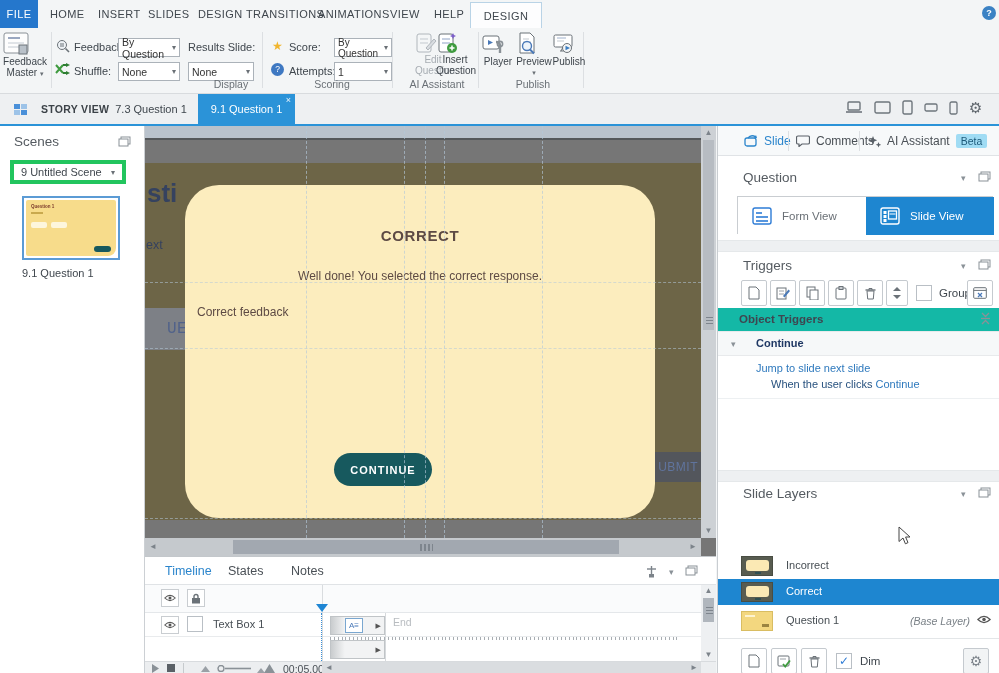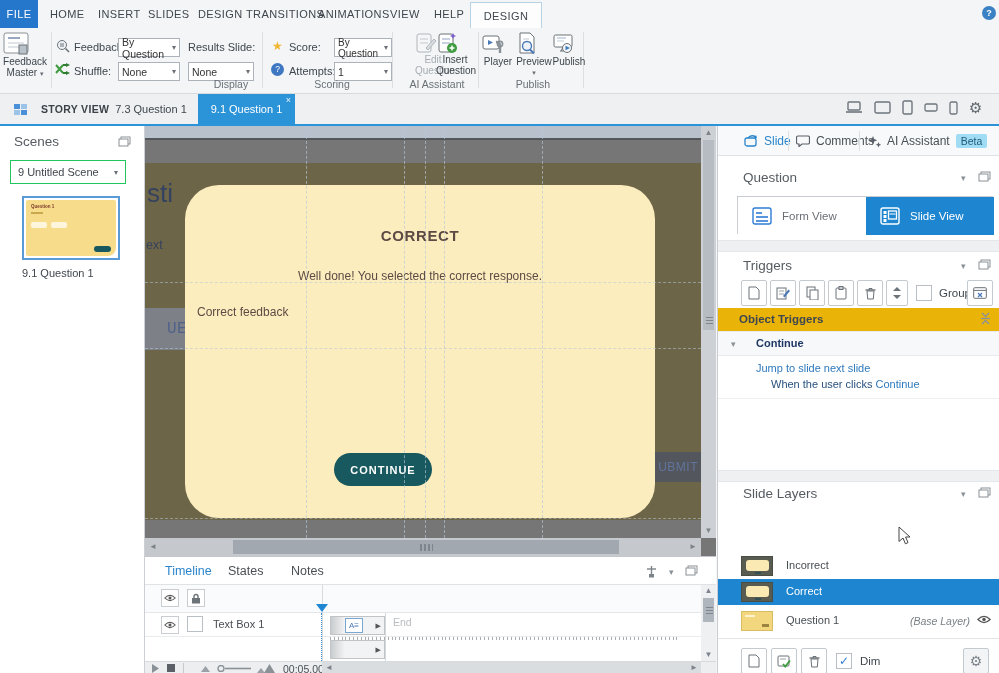--- a/index.html
+++ b/index.html
@@ -36,41 +36,41 @@
   .storyview { left:14px; top:0; height:30px; display:flex; align-items:center; gap:14px;
                font-size:10.5px; font-weight:bold; color:#3c4248; letter-spacing:.3px; }
   .doc-tab { top:0; height:30px; display:flex; align-items:center; justify-content:center; font-size:11px; }
   .doc-tab.active { background:#2b93d8; color:#fff; }
   .tab-close { position:absolute; right:4px; top:1px; font-size:9px; color:#e8f4fc; }
   .devicons { top:6px; display:flex; align-items:center; gap:11px; }
 
   
   .left-panel { left:0; top:126px; width:145px; height:547px; background:#fff; border-right:1px solid #ccd0d4; }
   .panel-h { font-size:13.5px; color:#555b61; }
-  .scene-dd { left:10px; top:34px; width:116px; height:24px; border:1px solid #22c55e; background:#fff;
+  .scene-dd { left:10px; top:34px; width:116px; height:24px; border:4px solid #22c55e; background:#fff;
               display:flex; align-items:center; padding:0 7px; font-size:11px; color:#3f464d; }
   .scene-thumb { left:22px; top:70px; width:98px; height:64px; background:#fff; border:2px solid #5b9bd5; padding:2px; }
   .mini-slide { width:100%; height:100%; background:#f7dc8b; position:relative; border-radius:2px 2px 8px 2px; }
 
   
   .canvas { left:145px; top:126px; width:571px; height:430px; background:#767676; overflow:hidden; }
   .cv-topband { left:0; top:0; width:571px; height:12px; background:#b9c2cc; }
   .cv-darkline { left:0; top:12px; width:571px; height:2px; background:#54575a; }
   .cv-slide { left:0; top:37px; width:556px; height:357px; background:#6d6547; }
   .vg { top:0; height:412px; border-left:1px dashed rgba(180,200,216,.65); z-index:6; }
   .hg { left:0; width:556px; border-top:1px dashed rgba(180,200,216,.55); z-index:6; }
   .dialog { left:40px; top:59px; width:470px; height:333px; background:#fcedbe; border-radius:34px; z-index:3; }
   .dlg-title { left:0; top:42px; width:470px; text-align:center; font-size:15px; font-weight:bold;
                letter-spacing:.6px; color:#5d4a44; }
   .dlg-body { left:0; top:84px; width:470px; text-align:center; font-size:12px; color:#5d4a44; }
   .dlg-fb { left:12px; top:120px; font-size:12px; color:#5d4a44; }
   .continue-btn { left:149px; top:268px; width:98px; height:33px; border-radius:17px; background:#17595e;
                   color:#fff; font-size:11px; font-weight:bold; letter-spacing:1px;
                   display:flex; align-items:center; justify-content:center; z-index:4; }
-  .clip-heading { left:2px; top:52px; font-size:26px; font-weight:normal; color:#35425f; z-index:2; }
+  .clip-heading { left:2px; top:52px; font-size:26px; font-weight:bold; color:#35425f; z-index:2; }
   .clip-text { left:1px; top:112px; font-size:12.5px; color:#35425f; z-index:2; }
   .true-box { left:0; top:182px; width:51px; height:42px; background:#7d8086; z-index:2; }
   .true-box span { position:absolute; left:22px; top:12px; font-size:16px; color:#51628a; letter-spacing:.5px;font-family:Liberation Mono, monospace; }
   .submit-box { left:503px; top:326px; width:53px; height:30px; background:#53565c; z-index:2; }
   .submit-box span { position:absolute; right:3px; top:8px; font-size:12px; color:#60749d; letter-spacing:.5px; }
   .scroll-arrow { color:#7c838a; font-size:8px; line-height:1; }
   .cv-vscroll { left:556px; top:0; width:15px; height:412px; background:#cdd1d5; z-index:7; }
   .cv-vthumb { left:2px; top:14px; width:11px; height:190px; background:#b7bcc2; }
   .cv-hscroll { left:0; top:412px; width:556px; height:18px; background:#c5c9cd; z-index:7; }
   .cv-hthumb { left:88px; top:2px; width:386px; height:14px; background:#a2a8b0; }
@@ -119,21 +119,21 @@
   .hdr-ic { color:#8a9197; font-size:9px; }
   .viewbtns { left:19px; top:70px; width:256px; height:38px; border:1px solid #c9cdd1; }
   .vbtn { top:0; width:128px; height:38px; display:flex; align-items:center; gap:10px; padding-left:14px;
           font-size:11.5px; }
   .vbtn.form { left:0; background:#fff; color:#6a7076; }
   .vbtn.slide { left:128px; background:#1e86d0; color:#fff; }
   .band { left:0; width:282px; height:12px; background:#eef0f2; border-top:1px solid #e5e8ea; border-bottom:1px solid #e5e8ea; }
   .tg-btn { width:26px; height:26px; border:1px solid #c5cacf; background:#fff; border-radius:2px;
             display:flex; align-items:center; justify-content:center; }
   .cb { width:16px; height:16px; border:1px solid #b9bfc5; background:#fff; }
-  .ot-row { left:0; top:182px; width:282px; height:24px; background:#eab308; border-bottom:1px solid #e8eaec; }
+  .ot-row { left:0; top:182px; width:282px; height:24px; background:#14b8a6; border-bottom:1px solid #e8eaec; }
   .ct-row { left:0; top:206px; width:282px; height:24px; background:#f6f8f9; border-bottom:1px solid #e8eaec; }
   .link { color:#2e79bd; }
   .navy { color:#27517e; }
   .layer-row { left:0; width:282px; height:26px; }
   .layer-row.selected { background:#1e86d0; }
   .lthumb { position:absolute; left:23px; top:3px; width:32px; height:20px; background:#585c50; border:1px solid #494d43; }
   .lthumb .inner { position:absolute; left:4px; top:3px; width:23px; height:11px; background:#fbe9b4; border-radius:3px; }
   .lthumb .dot { position:absolute; left:13px; bottom:1px; width:6px; height:2px; background:#2f4f52; }
   .lthumb.yellow { background:#f3d77f; border-color:#d9bd62; }
   .lthumb.yellow .tl { position:absolute; left:3px; top:3px; width:10px; height:2px; background:#fdf3cf; }

